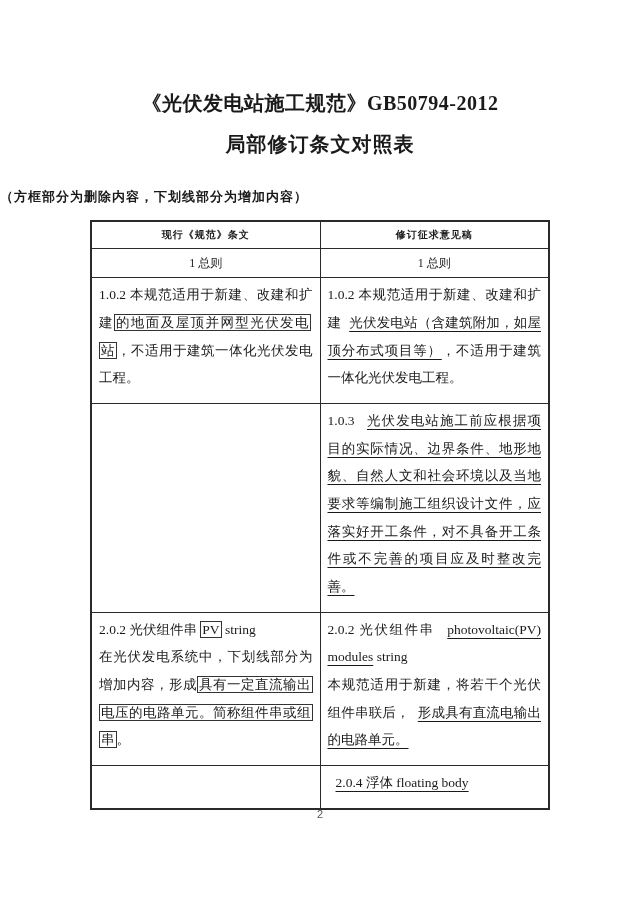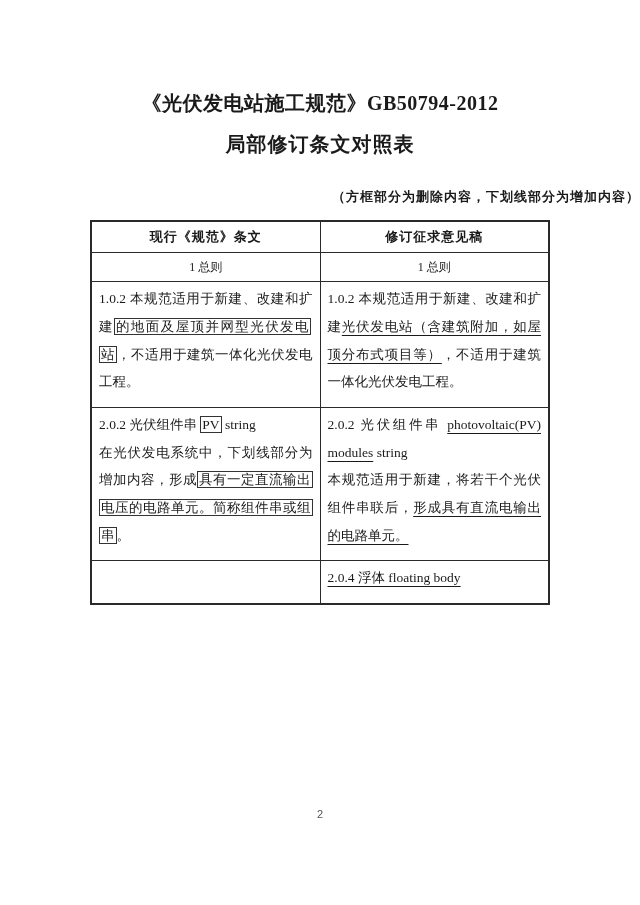--- a/index.html
+++ b/index.html
@@ -23,38 +23,38 @@
   }
   .doc-subtitle {
     margin-top: 14px;
     text-align: center;
     font-size: 20px;
     font-weight: bold;
     letter-spacing: 1px;
   }
   .doc-note {
     margin-top: 30px;
-    text-align: right;
+    text-align: left;
     font-size: 13px;
     font-weight: bold;
     letter-spacing: 1px;
   }
   table.compare {
     width: 460px;
     margin: 14px auto 0 auto;
     border-collapse: collapse;
     table-layout: fixed;
   }
   table.compare th, table.compare td {
     border: 1px solid #2a2a2a;
     vertical-align: top;
   }
   table.compare { border: 2px solid #2a2a2a; }
   table.compare th {
-    font-size: 13px;
+    font-size: 10px;
     font-weight: bold;
     text-align: center;
     padding: 6px 4px;
     letter-spacing: 1px;
   }
   table.compare td {
     font-size: 13.5px;
     line-height: 2.05;
     padding: 3px 7px 11px 7px;
     text-align: justify;
@@ -68,20 +68,21 @@
   .boxed {
     border: 1px solid #333;
     padding: 0 1px;
     -webkit-box-decoration-break: clone;
     box-decoration-break: clone;
   }
   .underlined {
     text-decoration: underline;
     text-underline-offset: 4px;
     text-decoration-thickness: 1px;
+    margin-left: 8px;
   }
   .page-number {
     position: absolute;
     left: 0;
     right: 0;
     top: 808px;
     text-align: center;
     font-size: 11px;
     color: #555;
     font-family: "Liberation Sans", sans-serif;
@@ -108,20 +109,24 @@
     <tbody>
         <tr class="section-row">
           <td><span>1 总则</span></td>
           <td><span>1 总则</span></td>
         </tr>
         <tr>
           <td><span>1.0.2 本规范适用于新建、改建和扩建</span><span class="boxed">的地面及屋顶并网型光伏发电站</span><span>，不适用于建筑一体化光伏发电工程。</span></td>
           <td><span>1.0.2 本规范适用于新建、改建和扩建</span><span class="underlined">光伏发电站（含建筑附加，如屋顶分布式项目等）</span><span>，不适用于建筑一体化光伏发电工程。</span></td>
         </tr>
         <tr>
+          <td></td>
+          <td><span>1.0.3 </span><span class="underlined">光伏发电站施工前应根据项目的实际情况、边界条件、地形地貌、自然人文和社会环境以及当地要求等编制施工组织设计文件，应落实好开工条件，对不具备开工条件或不完善的项目应及时整改完善。</span></td>
+        </tr>
+        <tr>
           <td><span>2.0.2 光伏组件串 </span><span class="boxed">PV</span><span> string</span><br><span>在光伏发电系统中，下划线部分为增加内容，形成</span><span class="boxed">具有一定直流输出电压的电路单元。简称组件串或组串</span><span>。</span></td>
           <td><span>2.0.2 光伏组件串 </span><span class="underlined">photovoltaic(PV) modules</span><span> string</span><br><span>本规范适用于新建，将若干个光伏组件串联后，</span><span class="underlined">形成具有直流电输出的电路单元。</span></td>
         </tr>
         <tr>
           <td></td>
           <td><span class="underlined">2.0.4 浮体 floating body</span></td>
         </tr>
       </tbody>
   </table>
 

